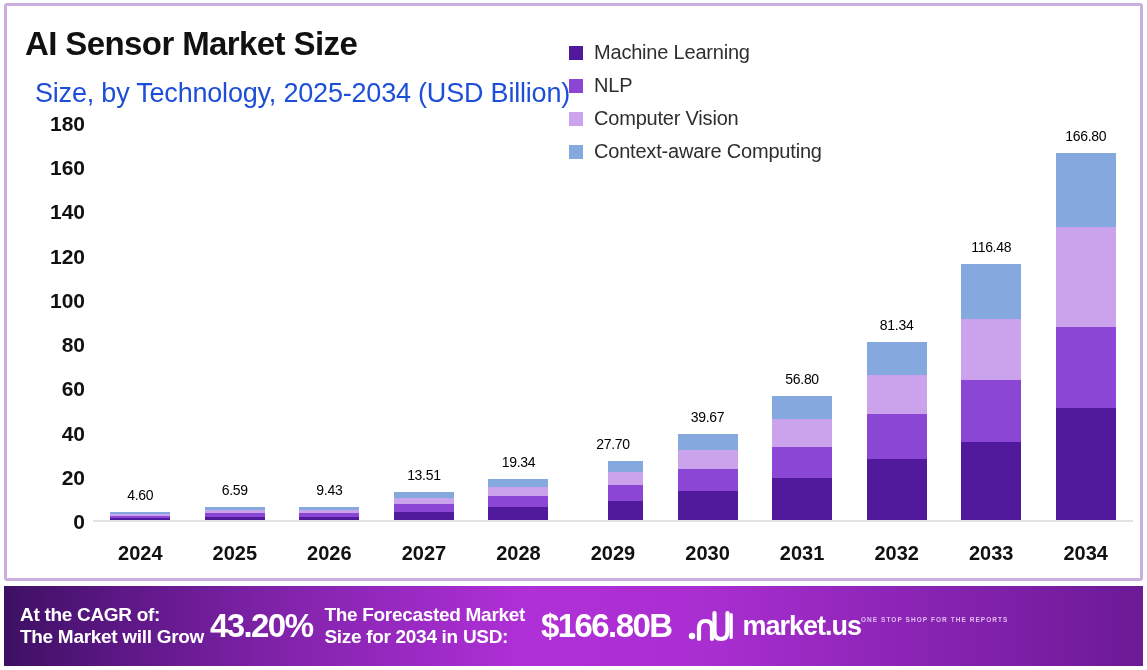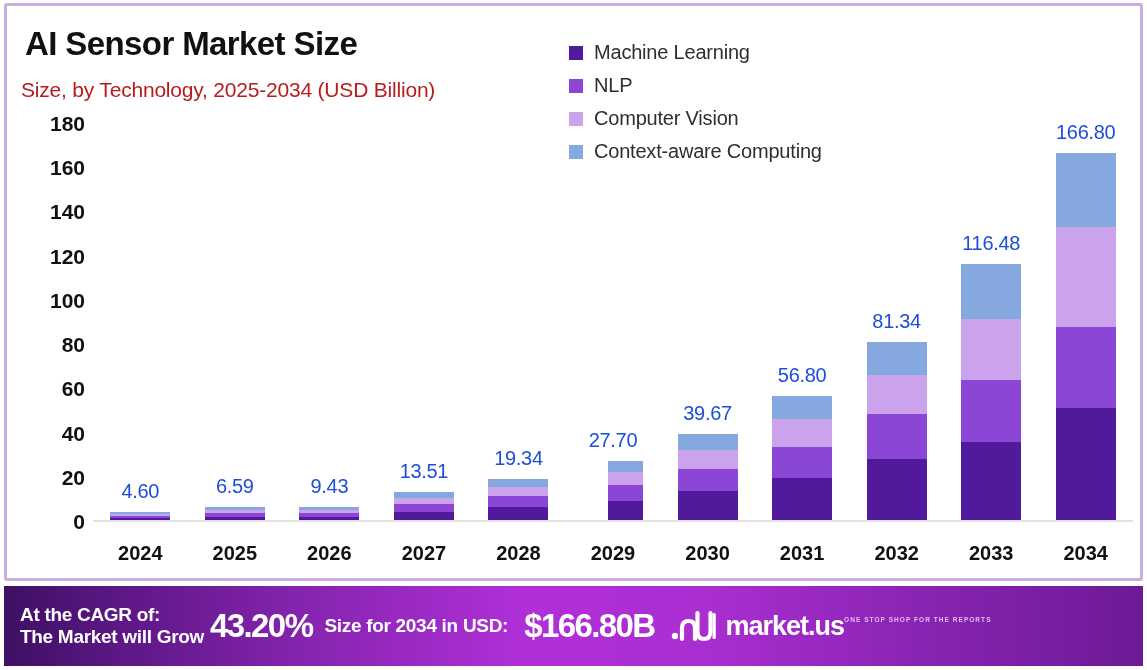--- a/index.html
+++ b/index.html
@@ -45,25 +45,25 @@
     top: 19px;
     font-size: 33px;
     font-weight: bold;
     color: #111111;
     letter-spacing: -0.6px;
     white-space: nowrap;
   }
 
   .subtitle {
     position: absolute;
-    left: 14px;
+    left: 28px;
     top: 72px;
-    font-size: 21px;
+    font-size: 27px;
     font-weight: normal;
-    color: #b91c1c;
+    color: #1d4ed8;
     letter-spacing: -0.2px;
     white-space: nowrap;
   }
 
   
   .legend {
     position: absolute;
     left: 562px;
     top: 30px;
   }
@@ -169,22 +169,22 @@
   }
 
   .seg { width: 100%; }
 
   .bar-total {
     position: absolute;
     left: 50%;
     transform: translateX(-50%);
     bottom: 100%;
     margin-bottom: 9px;
-    font-size: 20px;
-    color: #1d4ed8;
+    font-size: 14px;
+    color: #000000;
     white-space: nowrap;
     letter-spacing: -0.3px;
   }
 
   
   .banner {
     position: absolute;
     left: 4px;
     top: 586px;
     width: 1139px;
@@ -422,20 +422,21 @@
   </div>
 
   <div class="banner">
     <div class="banner-text">
       <div>At the CAGR of:</div>
       <div>The Market will Grow</div>
     </div>
     <div class="banner-stat">43.20%</div>
     <div class="banner-gap-1"></div>
     <div class="banner-text">
+      <div>The Forecasted Market</div>
       <div>Size for 2034 in USD:</div>
     </div>
     <div class="banner-gap-2"></div>
     <div class="banner-stat">$166.80B</div>
     <div class="logo">
       <svg class="logo-mark" viewBox="0 0 46 34">
         <circle cx="5" cy="27" r="3.2" fill="#ffffff"></circle>
         <path d="M12 30 L12 19 Q12 12 18.5 12 Q25 12 25 19 L25 30" stroke="#ffffff" stroke-width="4.2" fill="none" stroke-linecap="round"></path>
         <path d="M27.5 4 L27.5 22 Q27.5 30 34 30 Q40.5 30 40.5 22 L40.5 4" stroke="#ffffff" stroke-width="4.2" fill="none" stroke-linecap="round"></path>
         <rect x="42.5" y="4" width="3.3" height="26" rx="1.6" fill="#ffffff"></rect>

